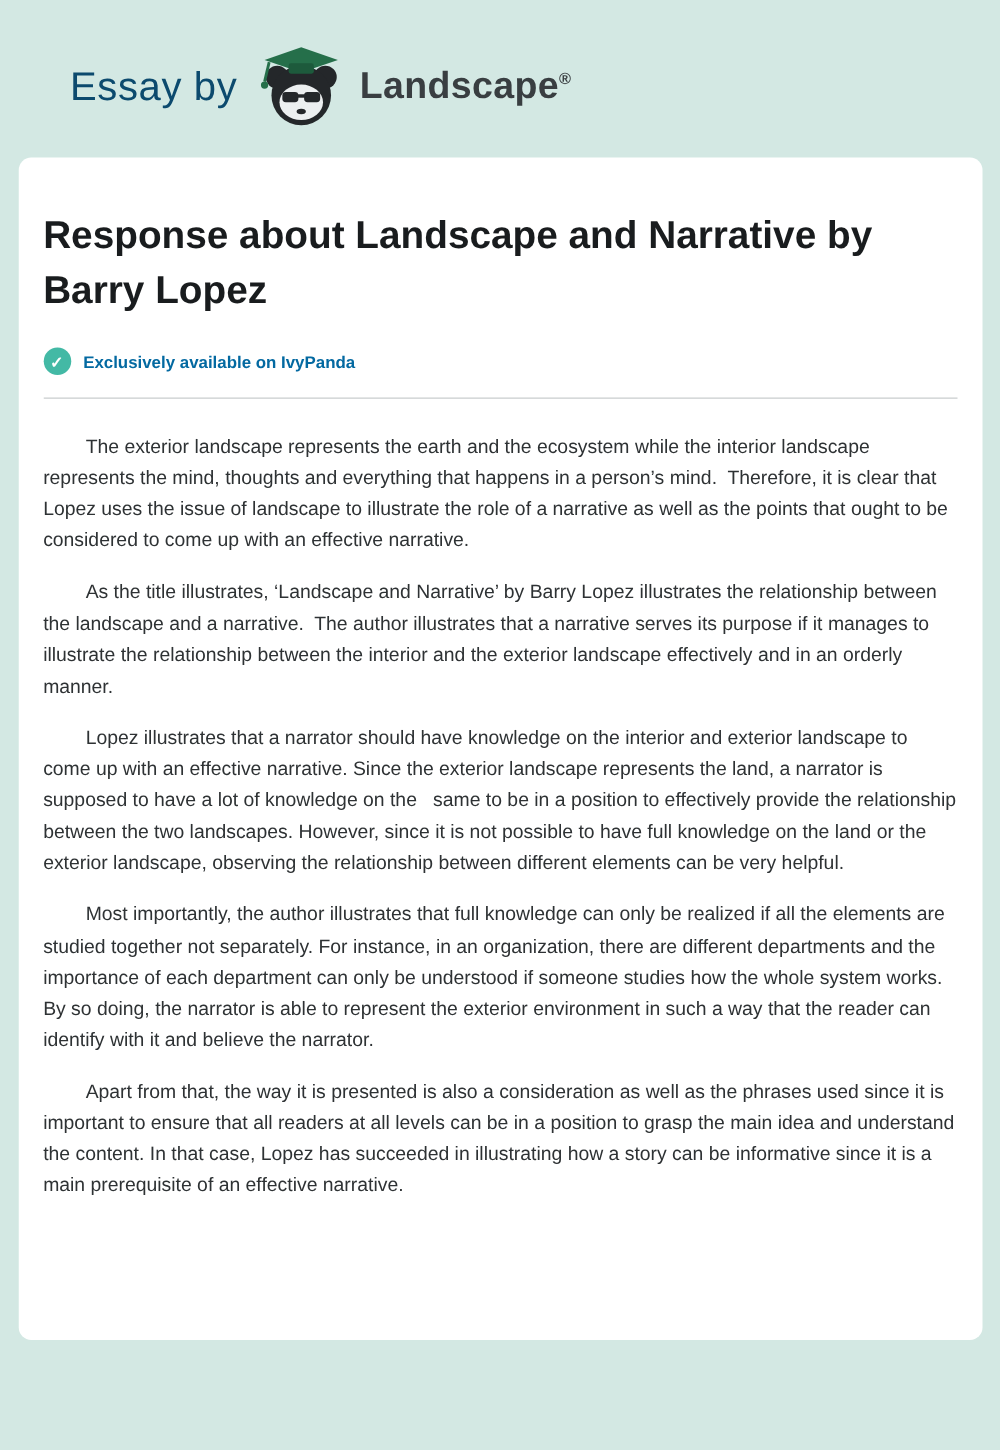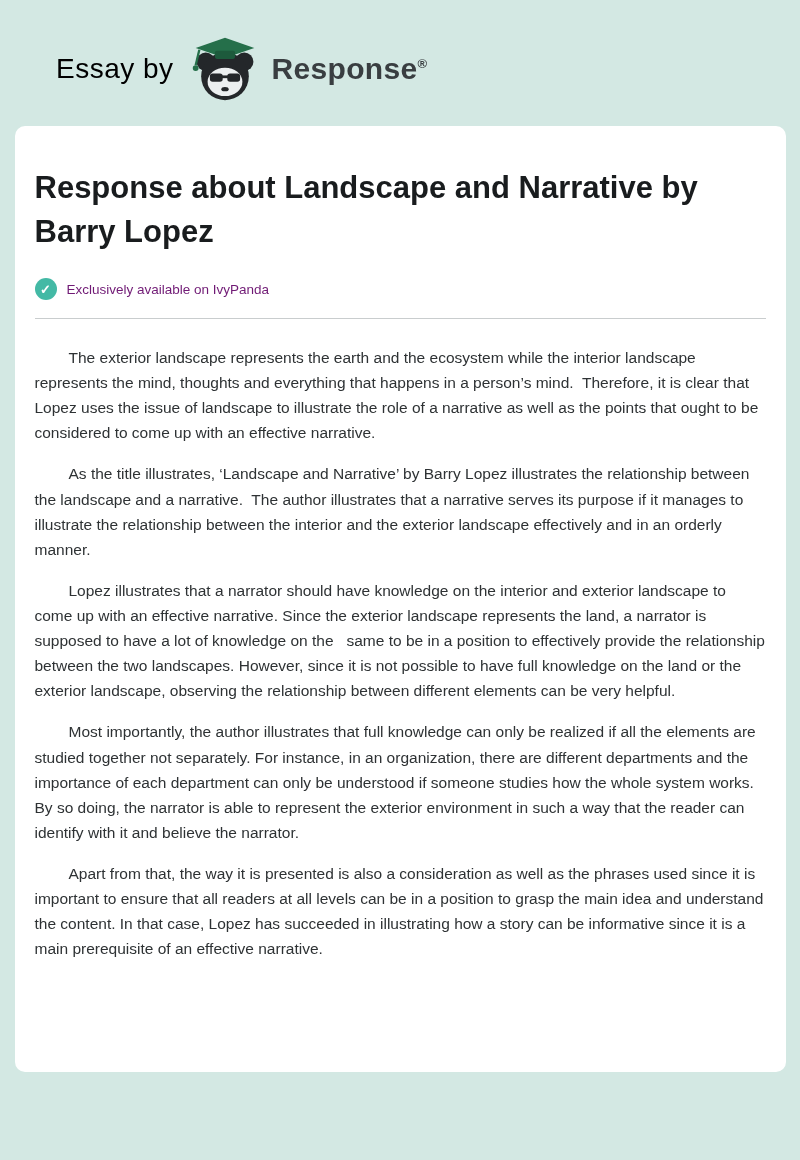--- a/index.html
+++ b/index.html
@@ -17,23 +17,23 @@
     padding: 0 0 32px 0;
   }
   
   .site-header {
     display: flex;
     align-items: center;
     padding: 36px 56px 24px 56px;
     gap: 14px;
   }
   .essay-by {
-    font-size: 28px;
+    font-size: 32px;
     font-weight: 400;
-    color: #000000;
+    color: #0c4a6e;
     letter-spacing: 0.5px;
   }
   .brand-wrap {
     display: flex;
     align-items: center;
     gap: 10px;
     cursor: pointer;
   }
   .logo-svg { display: block; }
   .brand-name {
@@ -76,22 +76,22 @@
     color: #ffffff;
     font-size: 13px;
     font-weight: 700;
     display: flex;
     align-items: center;
     justify-content: center;
     flex: 0 0 auto;
   }
   .badge-label {
     font-size: 13.5px;
-    font-weight: 400;
-    color: #701a75;
+    font-weight: 700;
+    color: #0369a1;
   }
   .divider {
     border: none;
     border-top: 1px solid #c9cdce;
     margin: 0 0 26px 0;
   }
   .essay-body p {
     font-size: 15.5px;
     line-height: 1.62;
     color: #2e3234;
@@ -126,21 +126,21 @@
 
           <ellipse cx="40" cy="58" rx="4" ry="2.4" fill="#24272a"></ellipse>
 
           <polygon points="40,2 72,13 40,24 8,13" fill="#256f4a"></polygon>
           <rect x="29" y="16" width="22" height="9" rx="2" fill="#1d5a3c"></rect>
 
           <path d="M12,15 L8,32" stroke="#256f4a" stroke-width="2.5" fill="none"></path>
           <circle cx="8" cy="35" r="3.2" fill="#256f4a"></circle>
         </svg>
       </span>
-      <span class="brand-name"><span>Response</span><sup>®</sup></span>
+      <span class="brand-name"><span>Landscape</span><sup>®</sup></span>
     </span>
   </header>
 
   <main class="card">
 
     <h1 class="page-title">Response about Landscape and Narrative by Barry Lopez</h1>
 
     <div class="badge-row">
       <span class="check-circle">✓</span>
       <span class="badge-label">Exclusively available on IvyPanda</span>

